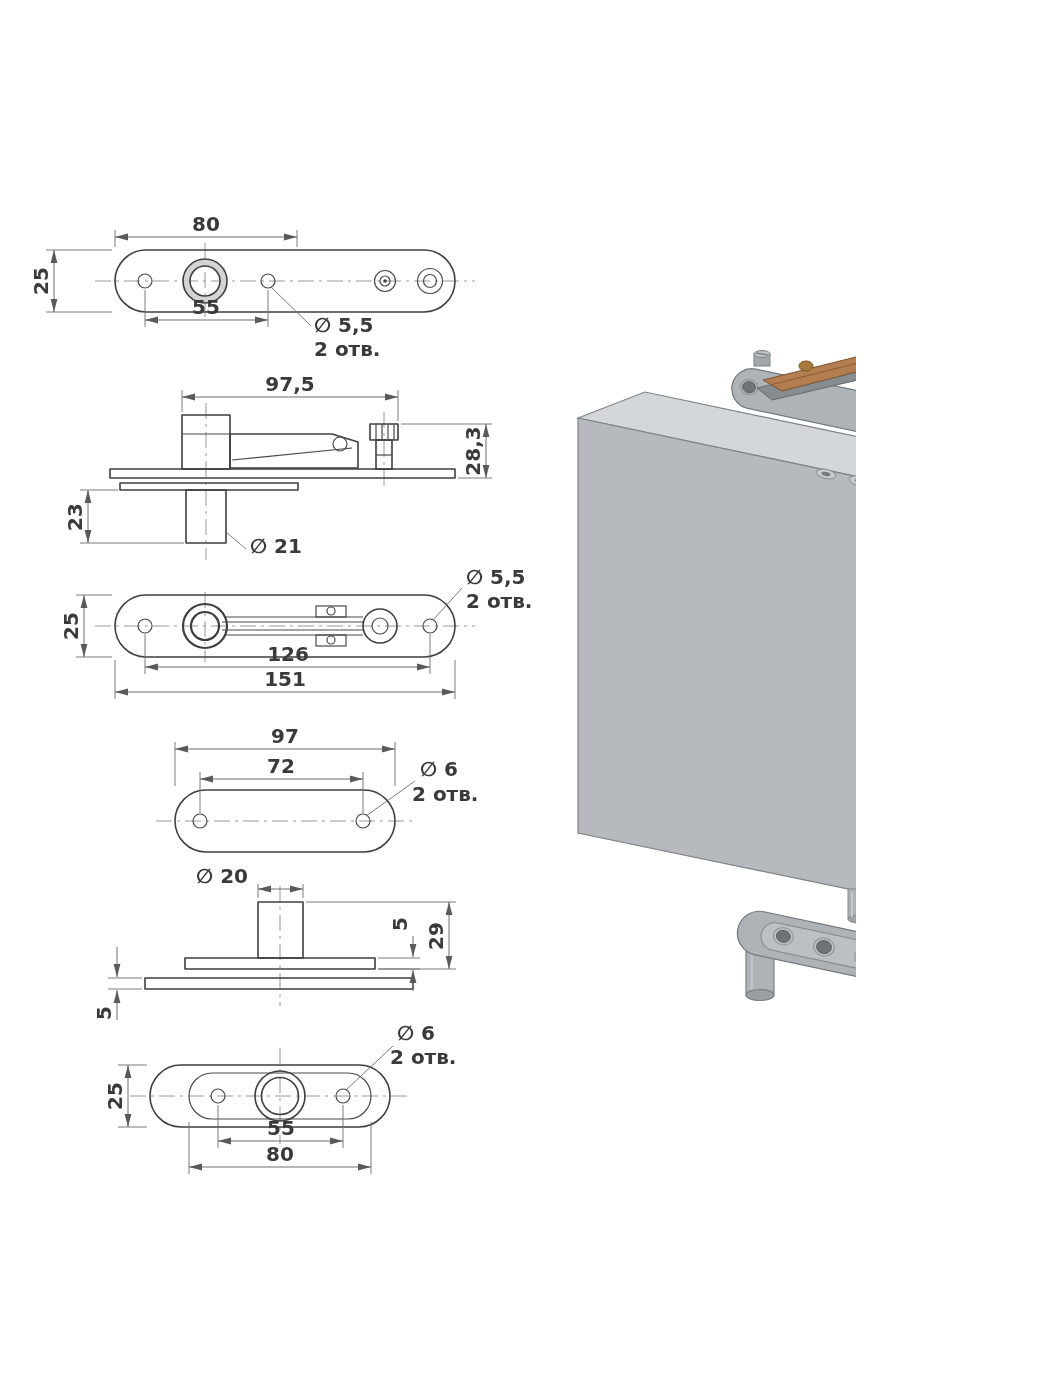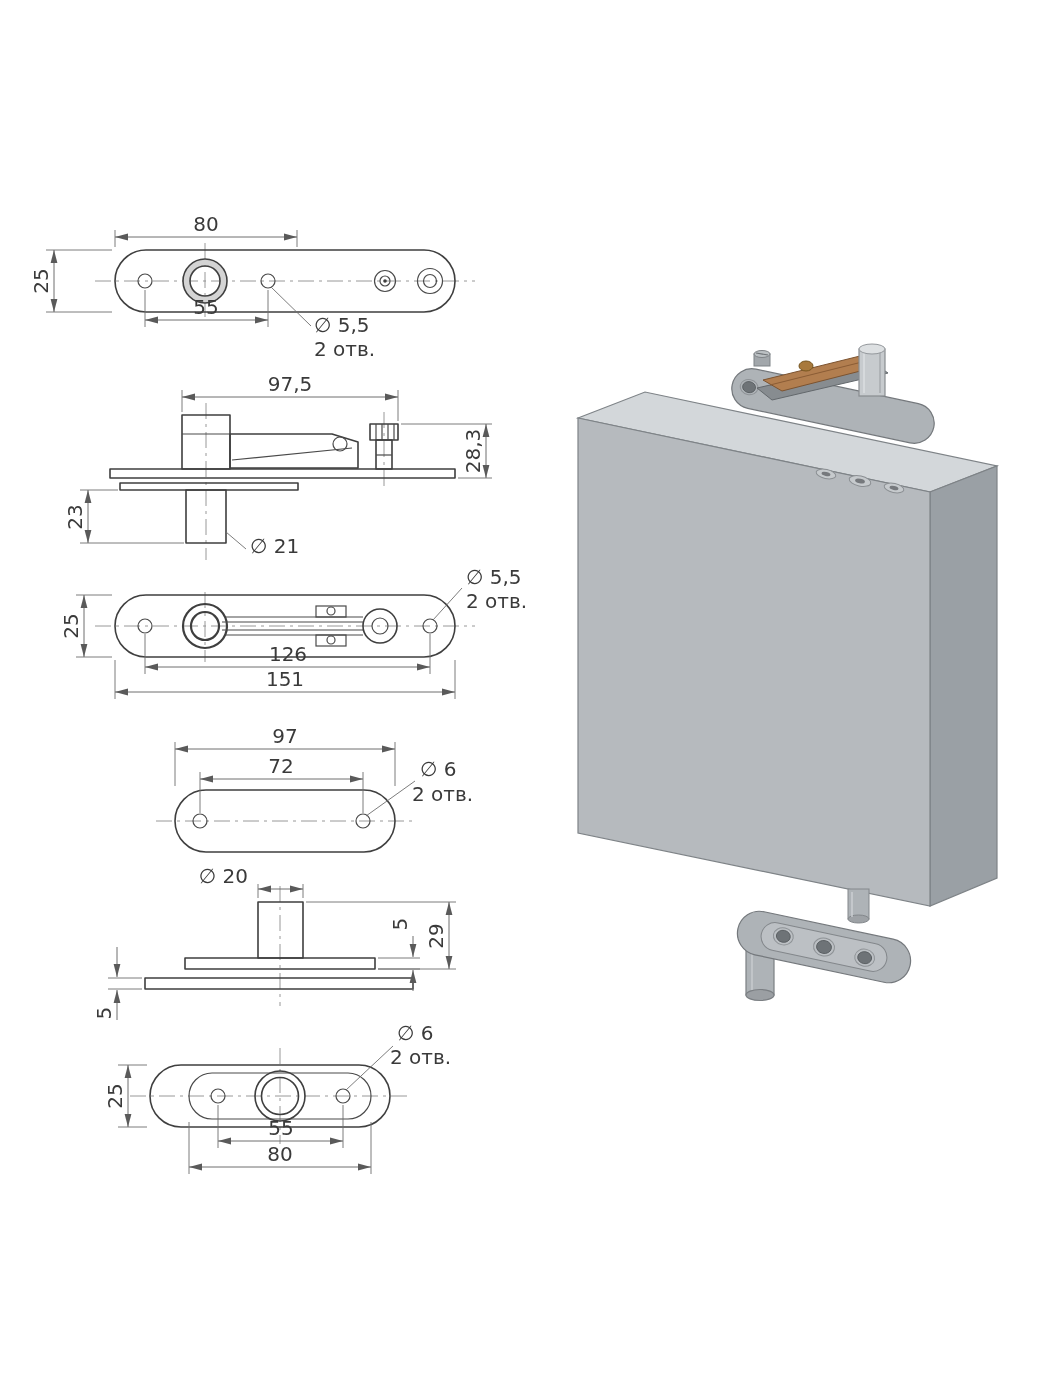--- a/index.html
+++ b/index.html
@@ -1,17 +1,17 @@
 <!DOCTYPE html>
 <html><head>
 <meta charset="utf-8">
 <style>
   html,body{margin:0;padding:0;background:#ffffff;}
-  .page{width:1050px;height:1400px;position:relative;background:#ffffff;overflow:hidden;
-        font-family:"DejaVu Sans",sans-serif;}
+  .page{width:856px;height:1400px;position:relative;background:#ffffff;overflow:hidden;
+        font-family:"DejaVu Sans",sans-serif;font-weight:bold;}
   svg{display:block;}
   .ol  { stroke:#3f3f3f; stroke-width:1.6; fill:none; stroke-linejoin:round; stroke-linecap:round;}
   .ol2 { stroke:#4a4a4a; stroke-width:1.2; fill:none;}
   .dim { stroke:#6e6e6e; stroke-width:1; fill:none;}
   .ext { stroke:#6e6e6e; stroke-width:0.9; fill:none;}
   .ldr { stroke:#6e6e6e; stroke-width:0.9; fill:none;}
   .cl  { stroke:#8c8c8c; stroke-width:0.9; fill:none; stroke-dasharray:16 5 3 5;}
   .dtext{ font-family:"DejaVu Sans",sans-serif; font-size:20px; fill:#3a3a3a;}
 </style>
 </head>

